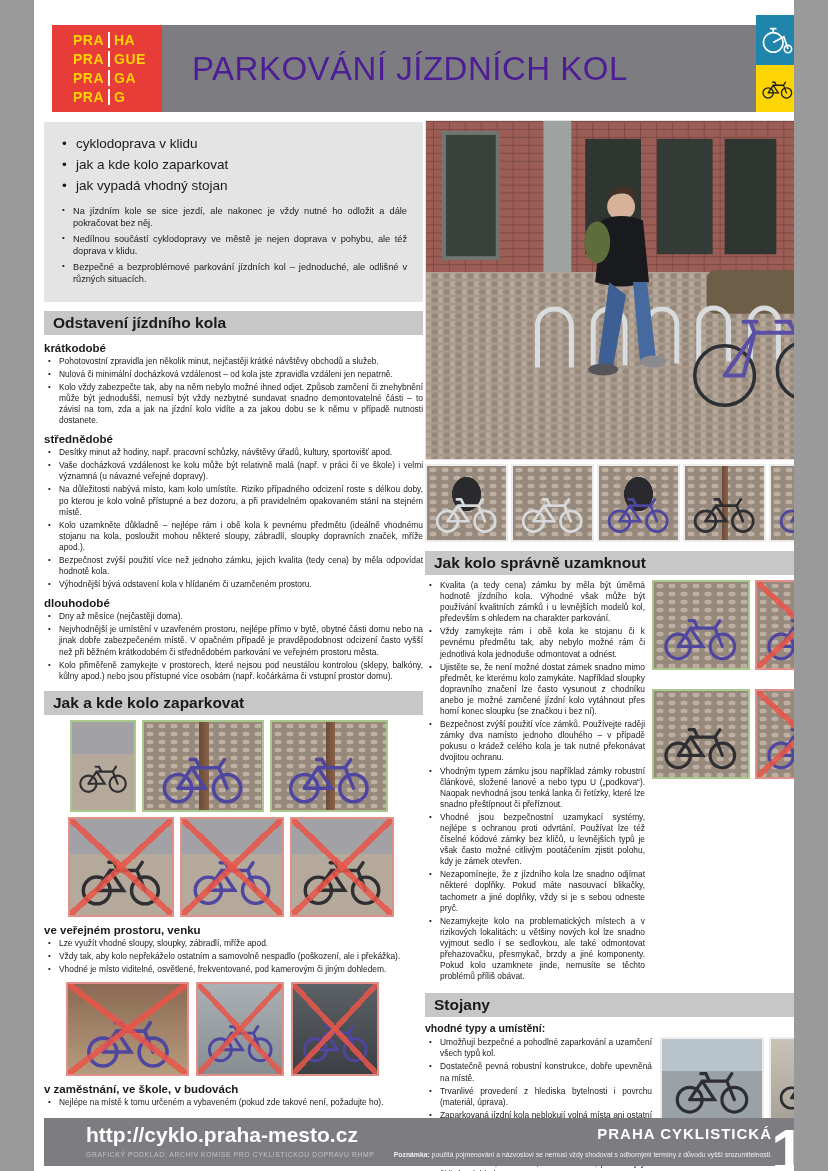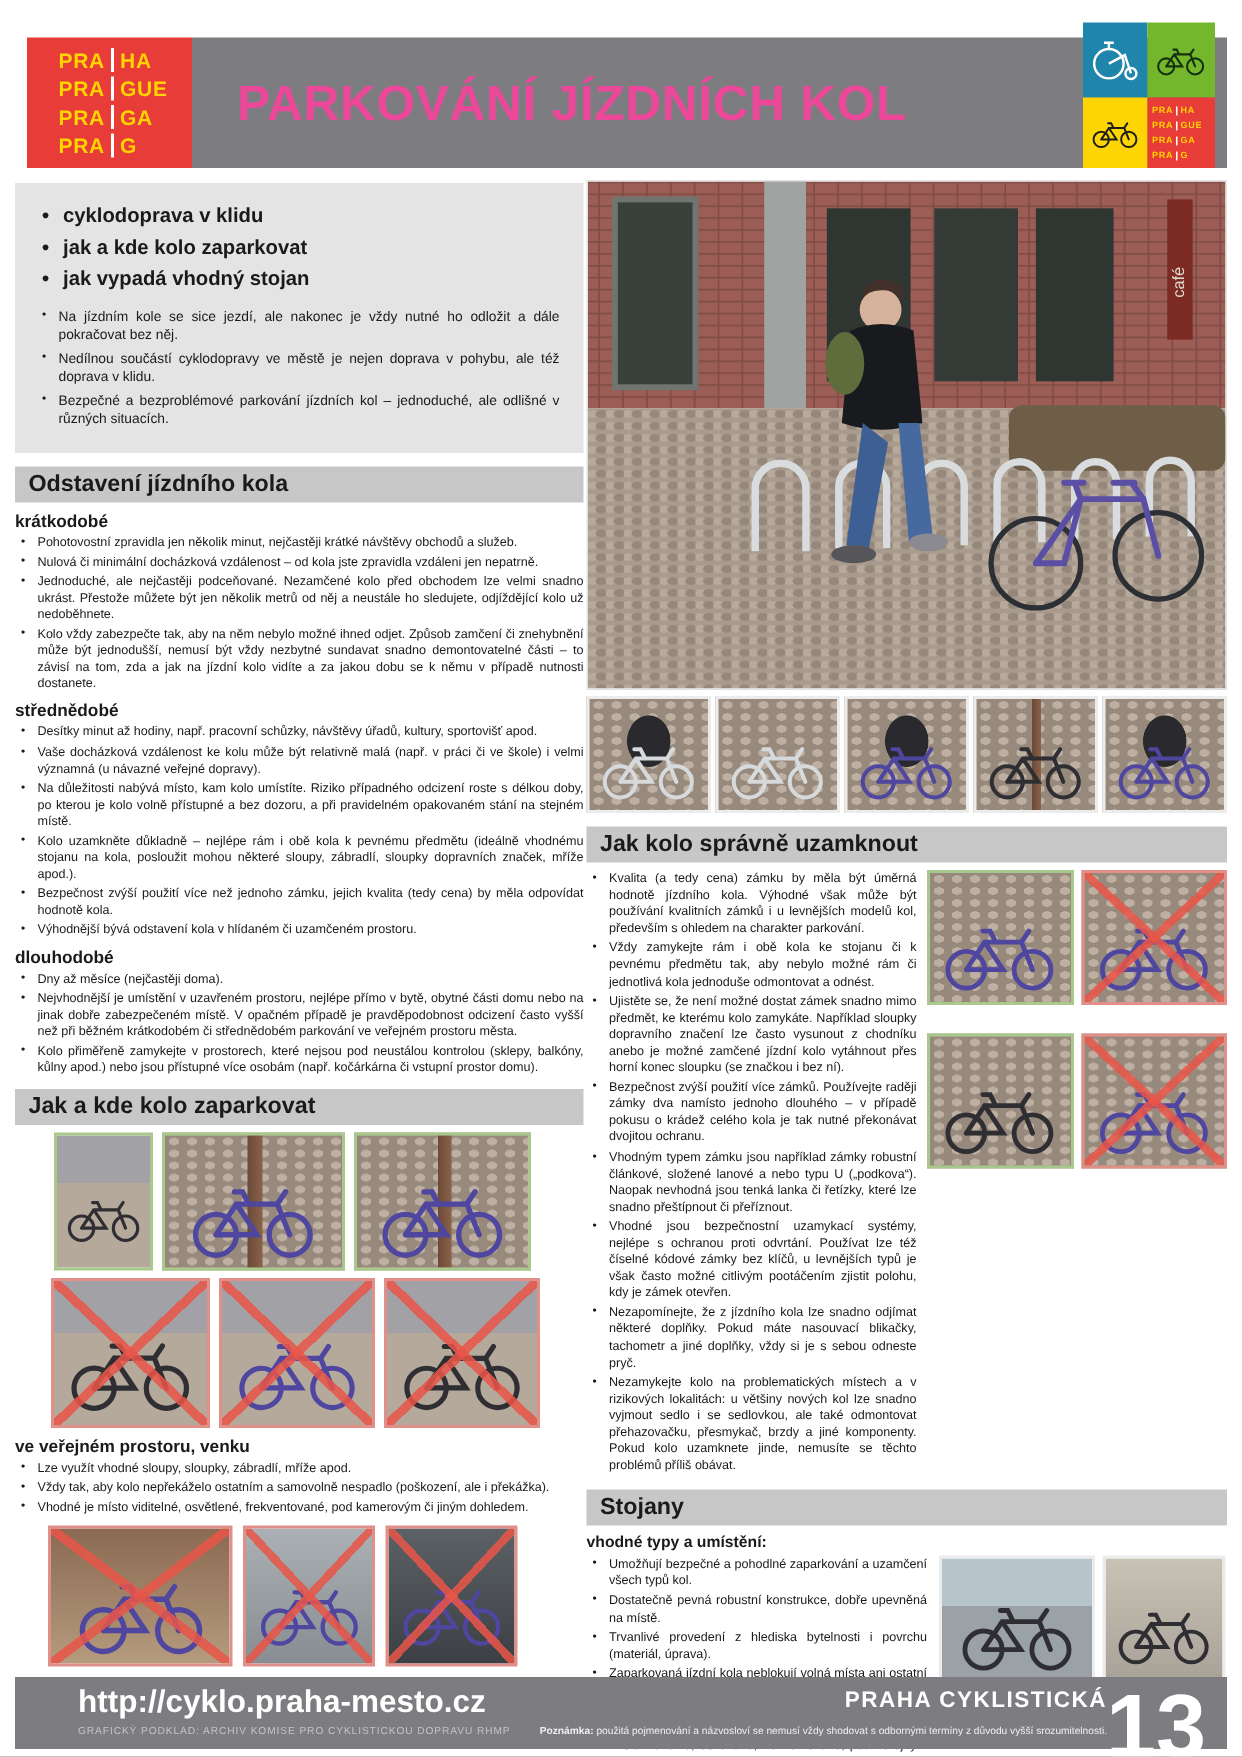--- a/index.html
+++ b/index.html
@@ -1,42 +1,42 @@
 <!DOCTYPE html>
 <html lang="cs"><head>
 <meta charset="utf-8">
 <style>
   html,body{margin:0;padding:0;background:#9a9a9a;}
-  .page{position:relative;width:828px;height:1171px;background:#ffffff;margin:0 auto;
+  .page{position:relative;width:760px;height:1171px;background:#ffffff;margin:0 auto;
         font-family:"Liberation Sans","DejaVu Sans",sans-serif;color:#1a1a1a;overflow:hidden;}
 
   
   .hdr-band{position:absolute;left:128px;top:25px;width:690px;height:87px;background:#7d7d81;}
   .logo{position:absolute;left:18px;top:25px;width:110px;height:87px;background:#e73c37;
         display:flex;flex-direction:column;justify-content:center;padding:4px 0;box-sizing:border-box;}
   .lrow{display:flex;align-items:center;height:19px;}
   .ll{width:52px;text-align:right;color:#ffd400;font-weight:bold;font-size:14px;letter-spacing:.5px;}
   .lr{border-left:2px solid #fff;margin-left:4px;padding-left:4px;color:#ffd400;font-weight:bold;font-size:14px;letter-spacing:.5px;}
-  .title{position:absolute;left:158px;top:50px;margin:0;color:#ec4899;font-size:33px;font-weight:bold;letter-spacing:.5px;white-space:nowrap;}
+  .title{position:absolute;left:158px;top:50px;margin:0;color:#4c1d95;font-size:33px;font-weight:normal;letter-spacing:.5px;white-space:nowrap;}
   .tiles{position:absolute;left:722px;top:15px;width:88px;height:97px;display:grid;
          grid-template-columns:43px 45px;grid-template-rows:50px 47px;}
   .tile{position:relative;overflow:hidden;}
   .t-blue{background:#1f85aa;}.t-green{background:#74b72c;}.t-yellow{background:#fdd404;}.t-red{background:#e73c37;}
   .tile svg{position:absolute;inset:12%;width:76%;height:76%;}
   .mini{display:flex;flex-direction:column;justify-content:center;padding-left:3px;box-sizing:border-box;}
   .mini .lrow{height:10px;}
   .mini .ll{width:14px;font-size:6px;}
   .mini .lr{font-size:6px;border-left:1px solid #fff;margin-left:2px;padding-left:2px;}
 
   
   .col-left{position:absolute;left:10px;top:122px;width:379px;}
   .col-right{position:absolute;left:391px;top:120px;width:427px;}
 
   .introbox{background:#e4e4e4;padding:12px 16px 12px 14px;box-sizing:border-box;}
-  .hi{position:relative;padding-left:18px;font-size:13.5px;font-weight:bold;line-height:1.55;}
+  .hi{position:relative;padding-left:18px;font-size:13.5px;font-weight:normal;line-height:1.55;}
   .hi::before{content:"•";position:absolute;left:4px;}
   .b{position:relative;padding-left:15px;font-size:8.4px;line-height:1.32;text-align:justify;margin-bottom:2px;}
   .b::before{content:"•";position:absolute;left:4px;font-size:8px;}
   .introbox .b{font-size:9.2px;margin-bottom:4px;}
   .introbox .sp{height:8px;}
 
   .secbar{background:#c7c7c7;font-size:15.5px;font-weight:bold;padding:3px 9px;margin:9px 0 5px 0;}
   .subh{font-size:11.5px;font-weight:bold;margin:7px 0 2px 0;}
   .subh2{font-size:10.5px;font-weight:bold;margin:4px 0 3px 0;}
 
@@ -183,21 +183,20 @@
         </div>
     </div>
 
     <div class="secbar">Odstavení jízdního kola</div>
 
     <div class="subh">krátkodobé</div>
     <div>
 
     <div class="b"><span>Pohotovostní zpravidla jen několik minut, nejčastěji krátké návštěvy obchodů a služeb.</span></div>
         <div class="b"><span>Nulová či minimální docházková vzdálenost – od kola jste zpravidla vzdáleni jen nepatrně.</span></div>
-        <div class="b"><span>Jednoduché, ale nejčastěji podceňované. Nezamčené kolo před obchodem lze velmi snadno ukrást. Přestože můžete být jen několik metrů od něj a neustále ho sledujete, odjíždějící kolo už nedoběhnete.</span></div>
         <div class="b"><span>Kolo vždy zabezpečte tak, aby na něm nebylo možné ihned odjet. Způsob zamčení či znehybnění může být jednodušší, nemusí být vždy nezbytné sundavat snadno demontovatelné části – to závisí na tom, zda a jak na jízdní kolo vidíte a za jakou dobu se k němu v případě nutnosti dostanete.</span></div>
       </div>
 
     <div class="subh">střednědobé</div>
     <div>
 
     <div class="b"><span>Desítky minut až hodiny, např. pracovní schůzky, návštěvy úřadů, kultury, sportovišť apod.</span></div>
         <div class="b"><span>Vaše docházková vzdálenost ke kolu může být relativně malá (např. v práci či ve škole) i velmi významná (u návazné veřejné dopravy).</span></div>
         <div class="b"><span>Na důležitosti nabývá místo, kam kolo umístíte. Riziko případného odcizení roste s délkou doby, po kterou je kolo volně přístupné a bez dozoru, a při pravidelném opakovaném stání na stejném místě.</span></div>
         <div class="b"><span>Kolo uzamkněte důkladně – nejlépe rám i obě kola k pevnému předmětu (ideálně vhodnému stojanu na kola, posloužit mohou některé sloupy, zábradlí, sloupky dopravních značek, mříže apod.).</span></div>

